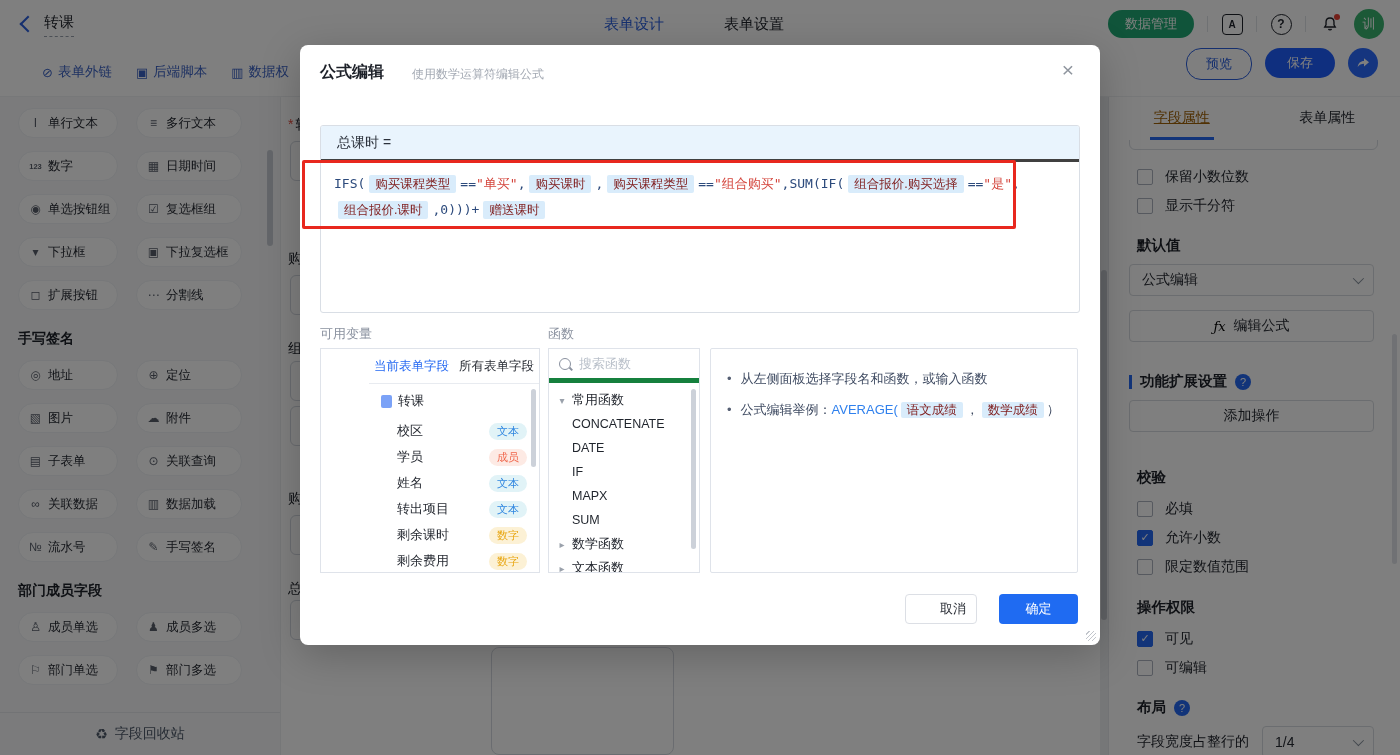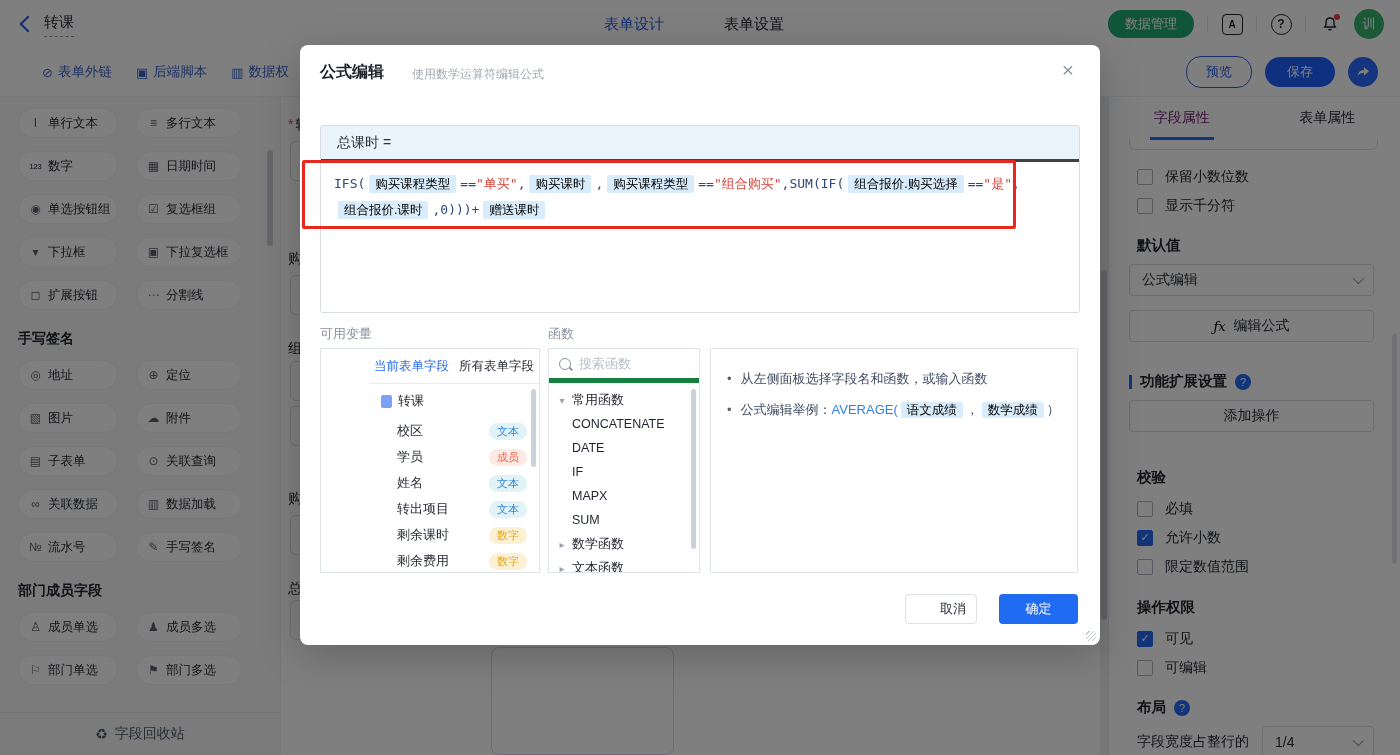--- a/index.html
+++ b/index.html
@@ -18,21 +18,21 @@
   .hicon{width:22px;height:22px;display:flex;align-items:center;justify-content:center;position:relative;color:#1d2129;}
   .doc-a{width:19px;height:19px;border:1.6px solid #1d2129;border-radius:4px;font-size:10px;font-weight:bold;display:flex;align-items:center;justify-content:center;}
   .qmark{width:19px;height:19px;border:1.6px solid #1d2129;border-radius:50%;font-size:12px;font-weight:bold;display:flex;align-items:center;justify-content:center;}
   .bell-dot{position:absolute;right:1px;top:1px;width:6px;height:6px;border-radius:50%;background:#e64034;}
   .avatar{width:30px;height:30px;border-radius:50%;background:#38b26f;color:#fff;font-size:13px;display:flex;align-items:center;justify-content:center;}
   
   .subbar{position:absolute;left:0;top:48px;width:100%;height:48px;background:#fff;border-bottom:1px solid #eef0f3;z-index:2;}
   .sublinks{position:absolute;left:42px;top:0;height:48px;display:flex;align-items:center;gap:24px;}
   .sublink{display:flex;align-items:center;gap:5px;font-size:13.5px;color:#3b62c4;}
   .sl-ic{font-size:13px;color:#3b62c4;}
-  .sub-right{position:absolute;right:22px;top:0;height:48px;display:flex;align-items:center;gap:13px;}
+  .sub-right{position:absolute;right:22px;top:0;height:48px;display:flex;align-items:flex-start;gap:13px;}
   .btn-preview{width:64px;height:30px;border-radius:15px;border:1px solid #2b5fdd;color:#2b5fdd;background:#fff;font-size:13px;display:flex;align-items:center;justify-content:center;}
   .btn-save{width:70px;height:30px;border-radius:15px;background:#1f5eff;color:#fff;font-size:13px;display:flex;align-items:center;justify-content:center;}
   .btn-share{width:30px;height:30px;border-radius:50%;background:#2b6bff;display:flex;align-items:center;justify-content:center;}
   
   .sidebar{position:absolute;left:0;top:96px;width:280px;bottom:0;background:#f6f7f9;border-right:1px solid #e5e6eb;overflow:hidden;z-index:1;}
   .fgrid{display:grid;grid-template-columns:100px 106px;column-gap:18px;row-gap:13px;padding-left:18px;}
   .chip{height:30px;border-radius:15px;background:#fff;border:1px solid #eef0f4;display:flex;align-items:center;padding:0 9px;font-size:12.5px;color:#262a33;box-sizing:border-box;white-space:nowrap;overflow:hidden;}
   .chip-ic{width:15px;margin-right:5px;color:#595f6b;font-size:12px;text-align:center;flex:none;}
   .chip-ic.num{font-size:7.5px;font-weight:bold;letter-spacing:0;}
   .sb-head{font-size:14px;font-weight:bold;color:#1d2129;margin:20px 0 12px 18px;}
@@ -53,21 +53,21 @@
   
   .modal{position:absolute;left:300px;top:45px;width:800px;height:600px;background:#fff;border-radius:8px;box-shadow:0 10px 40px rgba(0,0,0,0.22);z-index:50;}
   .m-title{position:absolute;left:20px;top:17px;font-size:16px;font-weight:bold;color:#1d2129;}
   .m-sub{position:absolute;left:112px;top:21px;font-size:12px;color:#a3a9b3;}
   .m-close{position:absolute;right:26px;top:14px;font-size:21px;color:#8f959e;line-height:1;}
   .editor{position:absolute;left:20px;top:80px;width:760px;height:188px;border:1px solid #d9dee5;border-radius:3px;box-sizing:border-box;overflow:hidden;}
   .ed-head{height:36px;background:#e9f4fd;border-bottom:3px solid #404040;display:flex;align-items:center;padding-left:16px;font-size:14px;color:#2b313b;box-sizing:border-box;}
   .ed-body{padding:9px 13px;font-size:13px;line-height:26px;}
   .tk-code{color:#2c4a7c;font-family:"DejaVu Sans Mono","Liberation Mono",monospace;margin-top:37px;}
   .tk-str{color:#d4453c;font-family:"DejaVu Sans Mono","Liberation Mono",monospace;}
-  .tk-chip{background:#d9ecfb;color:#000000;border-radius:2px;padding:2px 6px;margin:0 4px;font-size:12.5px;white-space:nowrap;}
+  .tk-chip{background:#d9ecfb;color:#7f1d1d;border-radius:2px;padding:2px 6px;margin:0 4px;font-size:12.5px;white-space:nowrap;}
   .red-annotation{position:absolute;left:302px;top:160px;width:708px;height:63px;border:3px solid #e8281e;border-radius:2px;z-index:60;pointer-events:none;}
   .v-label{position:absolute;top:280px;font-size:13px;color:#8a919f;}
   .panel{position:absolute;top:303px;height:225px;border:1px solid #dfe3ea;background:#fff;box-sizing:border-box;overflow:hidden;}
   .vars-panel{left:20px;width:220px;padding-left:48px;}
   .vp-tabs{height:34px;border-bottom:1px solid #e8ebf0;display:flex;}
   .vp-tab{flex:1;display:flex;align-items:center;justify-content:center;font-size:12.5px;color:#272b33;}
   .vp-tab.active{color:#2468f2;}
   .vp-form{height:26px;display:flex;align-items:center;gap:6px;padding:0 12px;font-size:13px;color:#1d2129;margin-top:4px;}
   .doc-ic{width:11px;height:13px;background:#7ba2f7;border-radius:2px;flex:none;}
   .vp-row{height:26px;display:flex;align-items:flex-end;padding:0 12px 0 28px;}
@@ -93,21 +93,21 @@
   .dot{color:#555f73;}
   .tip-fn{color:#2f80ed;}
   .tip-chip{padding:1px 6px;margin:0 3px;}
   .btn-cancel{position:absolute;left:605px;top:549px;width:72px;height:30px;border:1px solid #dcdfe5;border-radius:4px;background:#fff;font-size:13px;color:#272b33;display:flex;align-items:center;justify-content:center;box-sizing:border-box;padding-left:24px;}
   .btn-ok{position:absolute;left:699px;top:549px;width:79px;height:30px;border-radius:4px;background:#1f6bf2;font-size:13px;color:#fff;display:flex;align-items:center;justify-content:center;}
   .resize{position:absolute;right:4px;bottom:4px;width:10px;height:10px;background:repeating-linear-gradient(135deg,transparent,transparent 2px,#c2c6cc 2px,#c2c6cc 3px);}
   
   .props{position:absolute;left:1108px;top:96px;right:0;bottom:0;background:#fff;border-left:1px solid #e5e6eb;overflow:hidden;z-index:1;}
   .p-tabs{position:relative;z-index:2;height:44px;display:flex;background:#fff;}
   .p-tab{flex:1;display:flex;align-items:center;justify-content:center;font-size:14px;color:#1d2129;position:relative;}
-  .p-tab.active{color:#701a75;}
+  .p-tab.active{color:#a16207;text-decoration:underline;}
   .p-tab.active::after{content:"";position:absolute;bottom:0;left:50%;margin-left:-32px;width:64px;height:3px;background:#2468f2;}
   .partial-input{position:absolute;left:20px;top:22px;right:22px;height:30px;border:1px solid #d9dde3;border-radius:6px;z-index:1;}
   .pgroup{position:absolute;left:28px;right:26px;}
   .pcb{height:29px;display:flex;align-items:center;gap:12px;}
   .cb{width:16px;height:16px;border:1.5px solid #adb3bf;border-radius:2px;box-sizing:border-box;flex:none;display:flex;align-items:center;justify-content:center;font-size:11px;color:#fff;}
   .cb.on{background:#2468f2;border-color:#2468f2;}
   .pcb-label{font-size:14px;color:#1d2129;}
   .p-head{position:absolute;left:28px;font-size:14.5px;font-weight:bold;color:#1d2129;display:flex;align-items:center;gap:8px;}
   .p-head .bar{width:3px;height:14px;background:#2468f2;}
   .qm{width:16px;height:16px;border-radius:50%;background:#2468f2;color:#fff;font-size:11px;font-weight:normal;display:flex;align-items:center;justify-content:center;}

